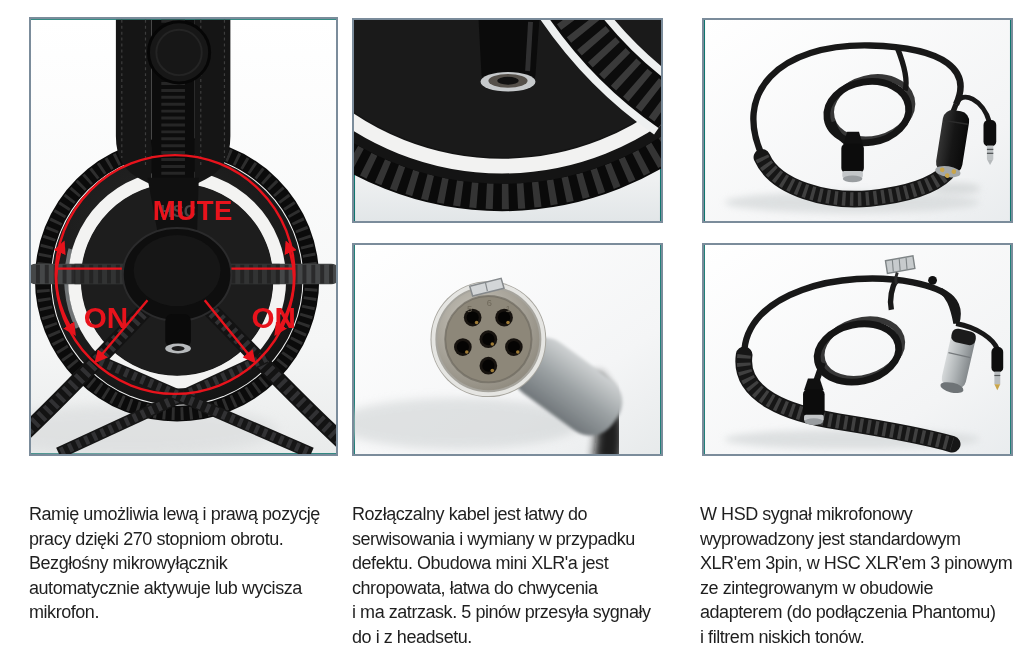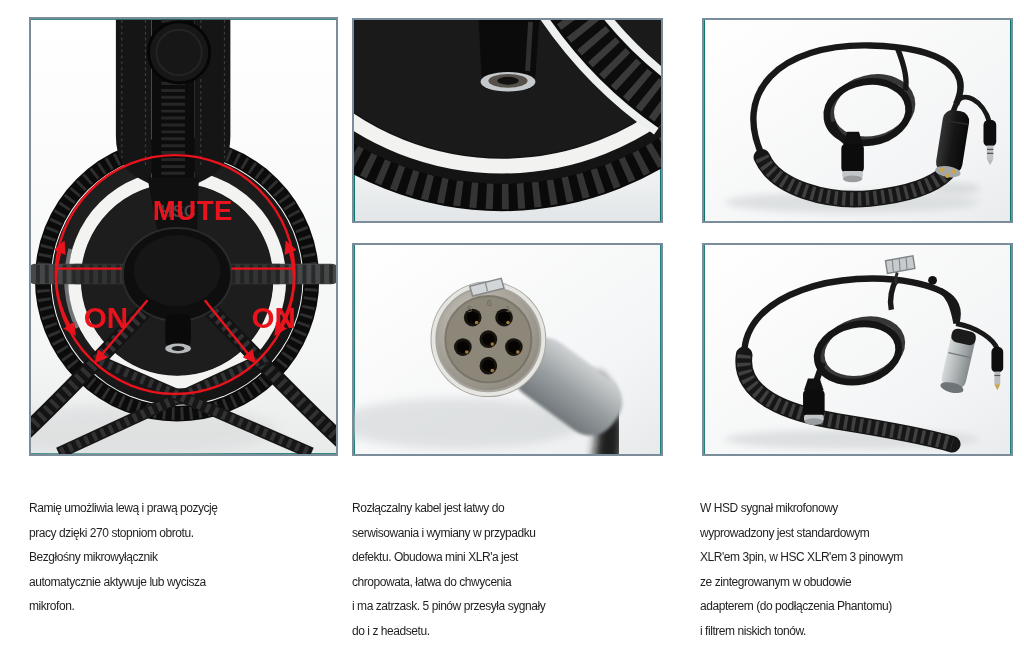--- a/index.html
+++ b/index.html
@@ -15,21 +15,21 @@
     background:#0f766e;overflow:hidden;
   }
   .fig svg{display:block;width:100%;height:100%;font-family:inherit;}
   #fig-rotation   {left:29px; top:17px;  width:309px;height:439px;}
   #fig-earcup     {left:352px;top:18px;  width:311px;height:205px;}
   #fig-minixlr    {left:352px;top:243px; width:311px;height:213px;}
   #fig-cable-hsd  {left:702px;top:18px;  width:311px;height:205px;}
   #fig-cable-hsc  {left:702px;top:243px; width:311px;height:213px;}
   .caption{
     position:absolute;top:484px;width:336px;
-    font-size:12px;line-height:24.5px;letter-spacing:-0.45px;
+    font-size:18px;line-height:24.5px;letter-spacing:-0.45px;
     color:var(--text_color,#1f1f1f);white-space:pre-line;
   }
   #caption-rotation{left:29px;}
   #caption-cable   {left:352px;}
   #caption-xlr     {left:700px;}
   .red-anno{stroke:var(--accent_red,#e8131c);fill:none;}
   .red-text{fill:var(--accent_red,#e8131c);font-weight:bold;}
   .red-fill{fill:var(--accent_red,#e8131c);}
 </style>
 </head>

